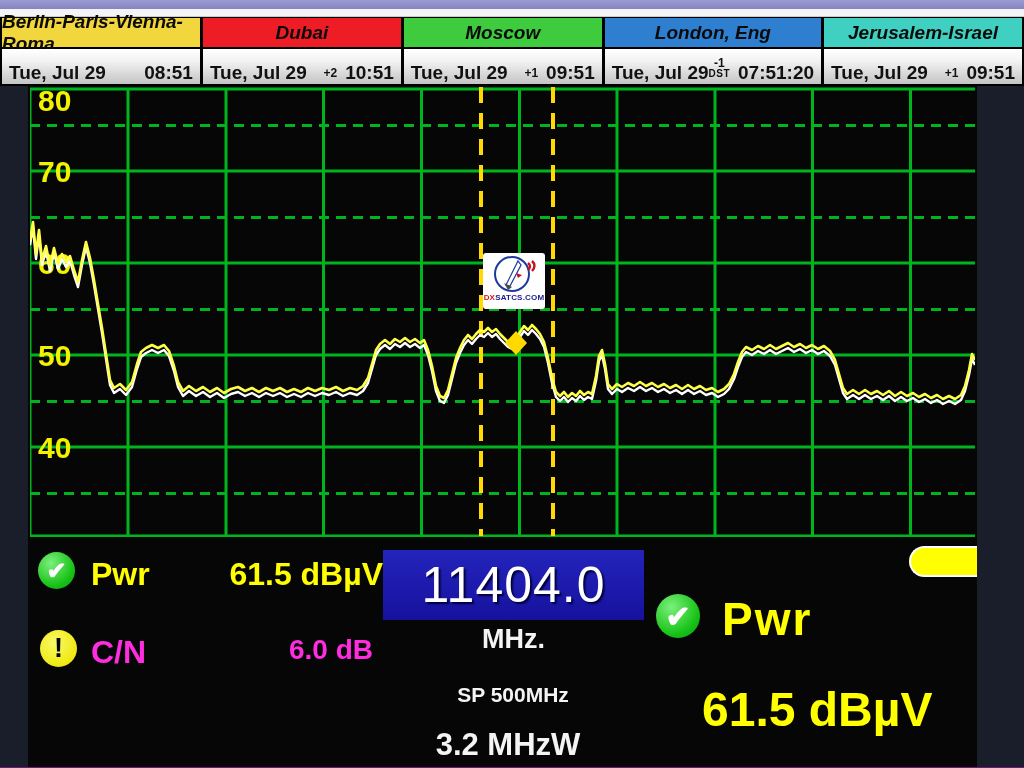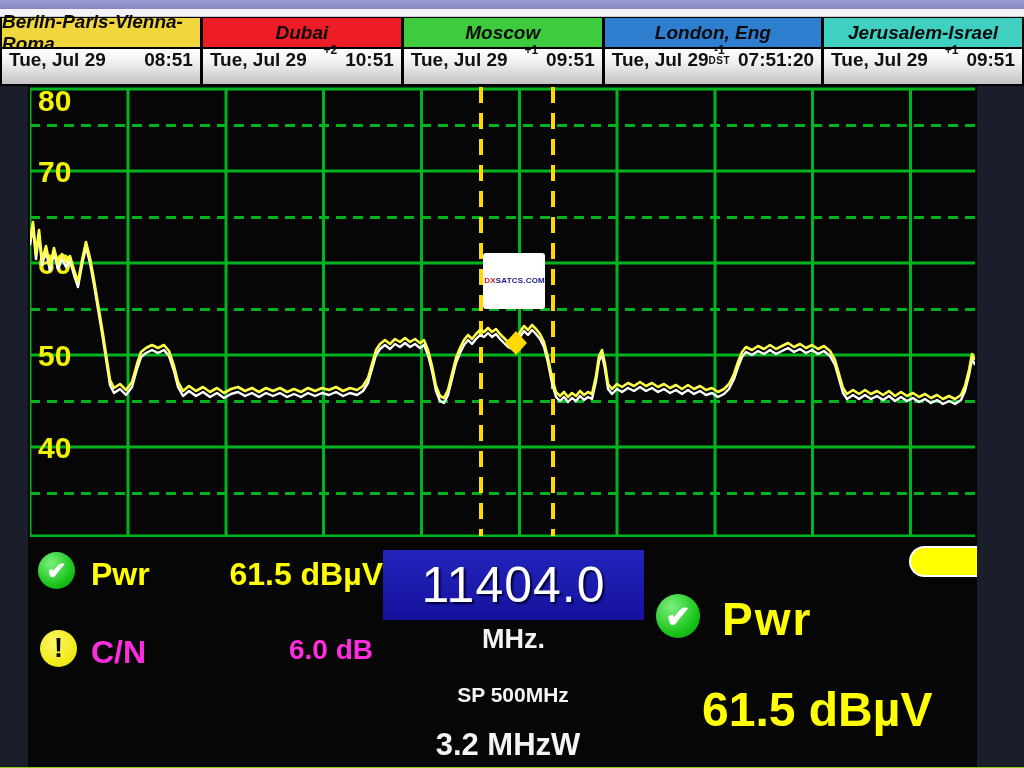--- a/index.html
+++ b/index.html
@@ -1,50 +1,50 @@
 <!DOCTYPE html>
 <html><head>
 <meta charset="utf-8">
 <style>
   * { margin:0; padding:0; box-sizing:border-box; }
   body { width:1024px; height:768px; overflow:hidden; background:#10131d;
          font-family:"Liberation Sans", sans-serif; }
-  .screen { position:relative; width:1024px; height:768px; background:#84cc16; }
+  .screen { position:relative; width:1024px; height:768px; background:#701a75; }
 
   
   .purple-bar { height:9px; background:linear-gradient(180deg,#9a9bd4,#8486c0); }
   .white-strip { height:8px; background:#f4f4f6; border-bottom:1px solid #c9c9cf; }
 
   
   .clockbar { display:grid; grid-template-columns:repeat(5,1fr); gap:3px;
               background:#000; padding:1px 2px 2px 2px; height:69px; }
   .clock-cell { display:flex; flex-direction:column; background:#000; }
   .city-row { height:31px; display:flex; align-items:center; justify-content:center;
               font-weight:bold; font-style:italic; font-size:19px; color:#0b0b0b;
               border-bottom:2px solid #000; }
-  .time-row { flex:1; display:flex; align-items:flex-start; padding:0 7px;
+  .time-row { flex:1; display:flex; align-items:flex-end; padding:0 7px;
               font-weight:bold; font-size:19px; color:#111;
               background:linear-gradient(180deg,#ffffff 0%,#f2f2f2 35%,#d2d2d2 80%,#c4c4c4 100%); }
   .time-row .date { white-space:nowrap; }
   .time-row .spacer { flex:1; }
   .offcol { display:flex; flex-direction:column; align-items:center; line-height:1;
             margin-right:8px; transform:translateY(-5px); }
   .offnum { font-size:12px; font-weight:bold; }
   .offdst { font-size:10px; font-weight:bold; letter-spacing:0.5px; }
   .time-row .time { white-space:nowrap; }
 
   
   .main { position:relative; height:681px; background:#1a1e2b; }
   .panel { position:absolute; left:28px; top:0; width:949px; height:681px;
            background:#060606; overflow:hidden; }
   #plot { position:absolute; left:2px; top:1px; }
 
   
   .logo { position:absolute; left:455px; top:167px; width:62px; height:56px;
-          background:#fff; border-radius:3px; display:flex; flex-direction:row;
+          background:#fff; border-radius:3px; display:flex; flex-direction:column;
           align-items:center; justify-content:flex-start; }
   .logo-text { font-size:8px; font-weight:bold; letter-spacing:0.2px; line-height:1;
                margin-top:-1px; }
   .logo-dx { color:#d01818; } .logo-rest { color:#1a1a8c; }
 
   
   .check-icon { border-radius:50%;
     background:radial-gradient(circle at 35% 30%, #7cf07c, #16c216 65%, #0e9a0e);
     color:#fff; display:flex; align-items:center; justify-content:center;
     font-weight:bold; position:absolute; }

